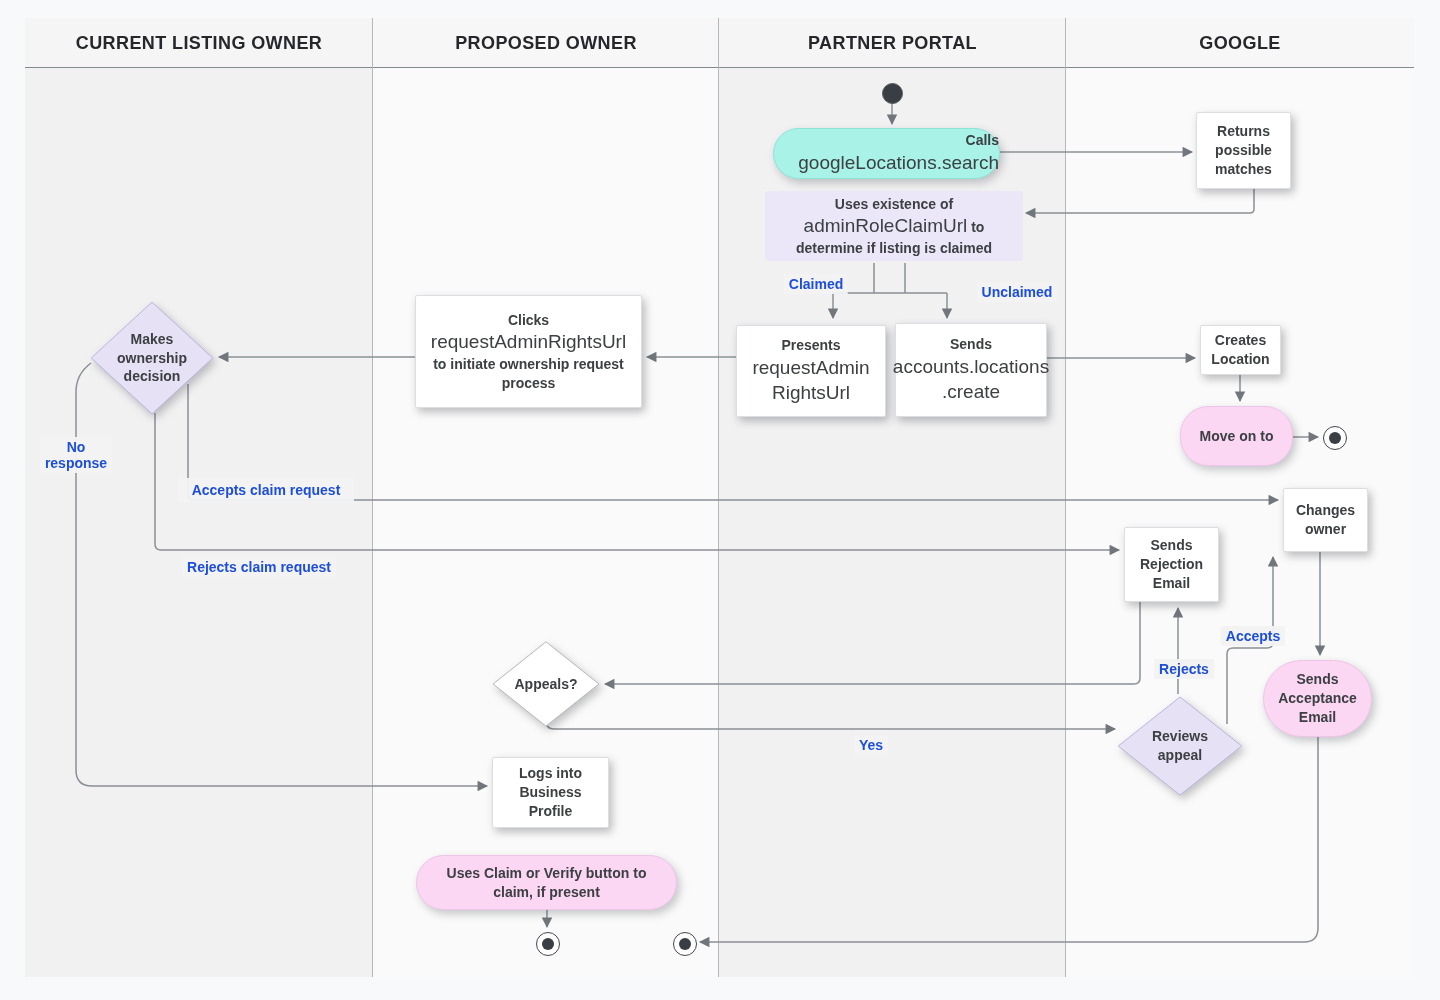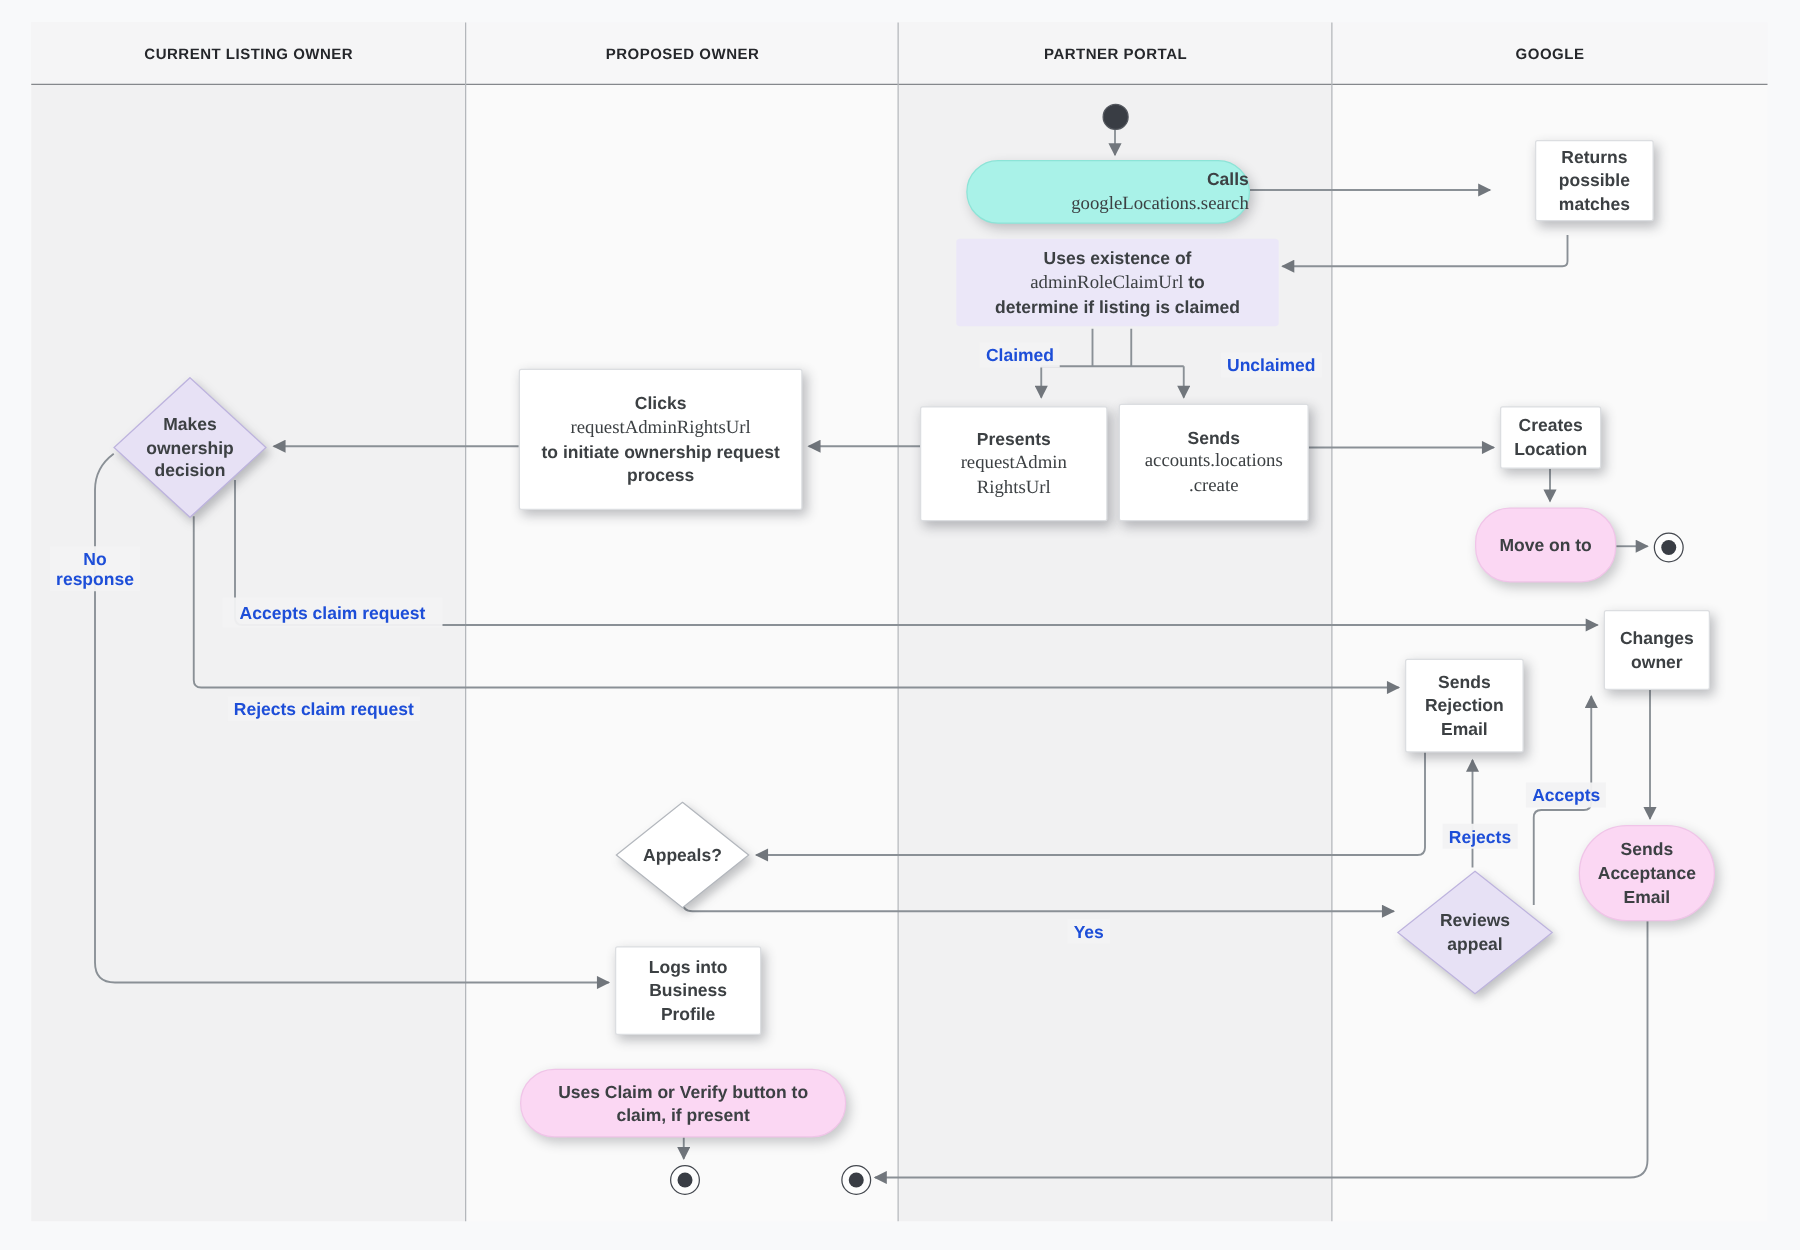--- a/index.html
+++ b/index.html
@@ -8,41 +8,41 @@
     background:#f8f9fa; overflow:hidden;
     font-family:"Liberation Sans", sans-serif;
     color:var(--node_text,#3c4043);
   }
   .lane{position:absolute; top:18px; height:959px;}
   .lane.gray{background:var(--lane_gray,#f1f1f2);}
   .lane.white{background:var(--lane_white,#fafafa);}
   .header-row{position:absolute; left:25px; top:18px; width:1389px; height:50px;
     background:rgba(246,246,247,0.75); border-bottom:1px solid #85888c; box-sizing:border-box;}
   .lane-header{position:absolute; top:18px; height:50px; display:flex; align-items:center;
-    justify-content:center; font-weight:bold; font-size:12px; letter-spacing:.4px; color:#25272b;}
+    justify-content:center; font-weight:bold; font-size:18px; letter-spacing:.4px; color:#25272b;}
   .vdivider{position:absolute; top:18px; width:1px; height:959px; background:#b4b7bb;}
   
   svg.edges{position:absolute; left:0; top:0; z-index:3;}
   svg.edges path{fill:none; stroke:var(--edge,#8a9096); stroke-width:1.5px;}
   
   .elabel{position:absolute; z-index:4; transform:translate(-50%,-50%);
     background:rgba(242,242,243,0.95); padding:2px 5px; font-weight:bold;
     font-size:14px; white-space:nowrap; color:#1d4ed8; text-align:center;}
   .elabel.block{transform:none; white-space:normal;}
   
   .node{position:absolute; z-index:5; display:flex; flex-direction:column;
     align-items:center; justify-content:center; text-align:center;
     font-size:14px; font-weight:bold; line-height:1.34; box-sizing:border-box;}
   .rect{background:#fff; border:1px solid #dcdee1; border-radius:2px;
     box-shadow:3px 4px 9px rgba(40,44,52,0.30);}
   .pill{border-radius:28px; box-shadow:3px 4px 9px rgba(40,44,52,0.25);}
   .cyan{background:var(--cyan,#a9f2e8); border:1px solid #8ce4d7;align-items:flex-end;}
   .pink{background:var(--pink,#fbd7f3); border:1px solid #f0c4e8;}
   .lavender{background:var(--lavender,#ebe7f8); border:none; box-shadow:none; border-radius:3px;}
-  .mono{font-family:Liberation Serif, serif; font-weight:normal; font-size:15px;}
+  .mono{font-family:Liberation Sans, sans-serif; font-weight:normal; font-size:19px;}
   .diamond{background:transparent !important;}
   .diamond-svg{position:absolute; left:0; top:0; width:100%; height:100%;
     filter:drop-shadow(3px 4px 4px rgba(40,44,52,0.28));}
   .diamond-svg polygon{vector-effect:non-scaling-stroke;}
   .diamond-svg.lav polygon{fill:var(--diamond_lavender,#e7e1f5); stroke:#bdb3de; stroke-width:1;}
   .diamond-svg.wht polygon{fill:#ffffff; stroke:#b3b7bd; stroke-width:1;}
   .dlabel{position:relative; z-index:2;}
   
   .startnode{position:absolute; z-index:5; width:19px; height:19px; border-radius:50%;
     background:#393d44; border:1.5px solid #54585f;}
@@ -117,21 +117,21 @@
     </div>
   <div class="endnode" style="left:1323px; top:426px;">
       <div class="dot"></div>
     </div>
 
   <div class="node pill cyan" style="left:773px; top:128px; width:227px; height:51px;">
     <div>Calls</div>
     <div class="mono">googleLocations.search</div>
   </div>
 
-  <div class="node rect" style="left:1196px; top:112px; width:95px; height:65px;margin-left:32px;">
+  <div class="node rect" style="left:1196px; top:112px; width:95px; height:77px;">
     <div>Returns possible matches</div>
   </div>
 
   <div class="node lavender" style="left:765px; top:191px; width:258px; height:70px;">
     <div>Uses existence of</div>
     <div><span class="mono">adminRoleClaimUrl</span><span> to</span></div>
     <div>determine if listing is claimed</div>
   </div>
 
   <div class="node rect" style="left:736px; top:325px; width:150px; height:92px;">

